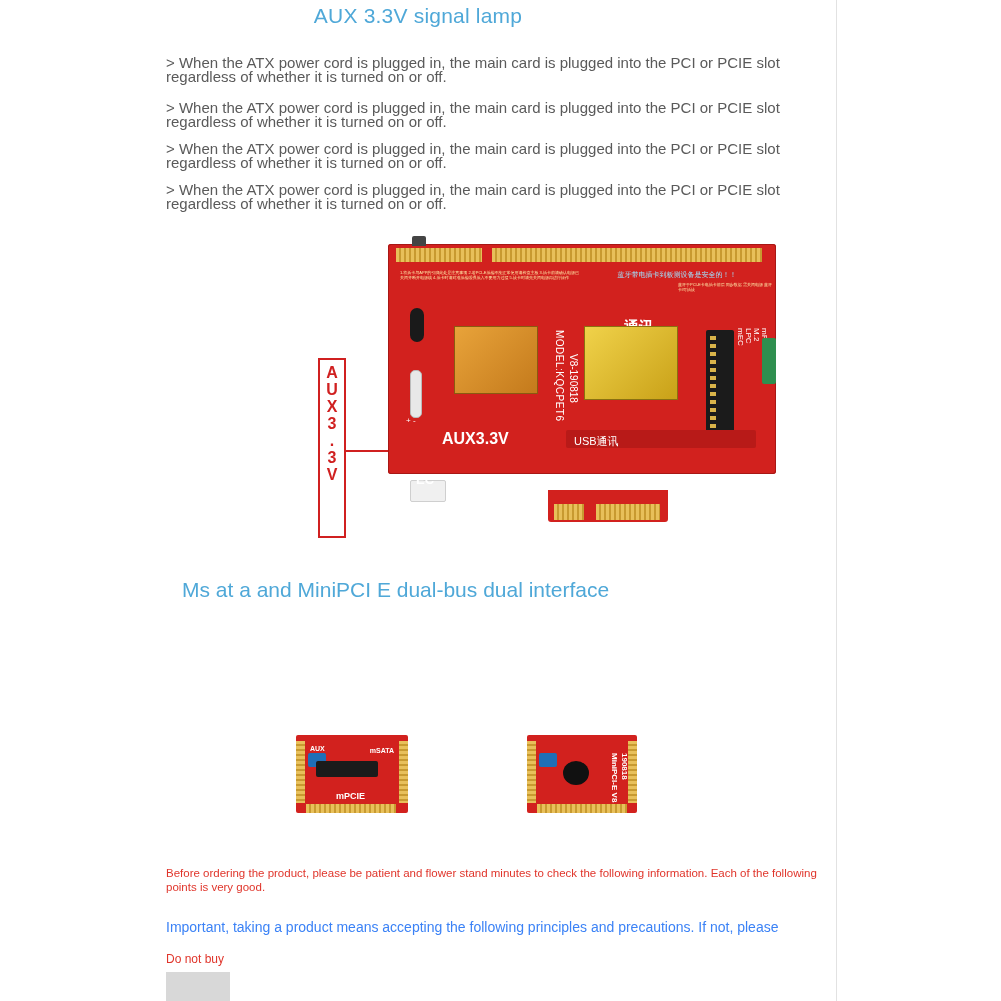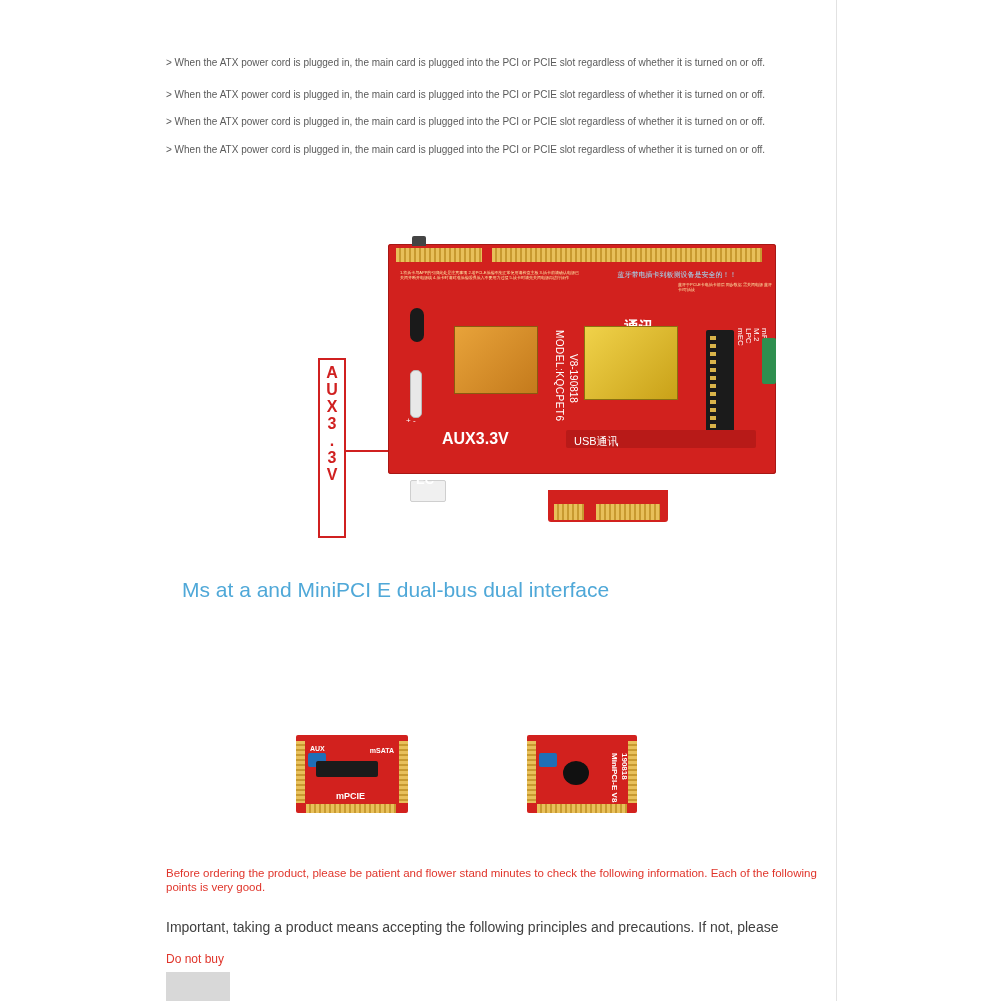--- a/index.html
+++ b/index.html
@@ -40,21 +40,21 @@
     letter-spacing: 0.2px;
   }
   .bullets {
     position: absolute;
     top: 56px;
     left: 166px;
     width: 660px;
   }
   .bullet {
     color: #5a5a5a;
-    font-size: 10px;
+    font-size: 15px;
     line-height: 13.5px;
     margin-bottom: 14px;
     font-family: "Liberation Sans", sans-serif;
   }
   .bullet.b0 { width: 634px; margin-bottom: 18px; }
   .bullet.b1 { width: 620px; }
   .bullet.b2 { width: 620px; }
   .bullet.b3 { width: 660px; }
 
   
@@ -465,21 +465,21 @@
     line-height: 14px;
     color: #e0352b;
   }
   .note-2 {
     position: absolute;
     top: 918px;
     left: 166px;
     width: 680px;
     font-size: 14px;
     line-height: 18px;
-    color: #404040;
+    color: #3b82f6;
   }
   .note-3 {
     position: absolute;
     top: 952px;
     left: 166px;
     font-size: 12px;
     color: #e0352b;
   }
   .bottom-gray {
     position: absolute;
@@ -490,20 +490,21 @@
     background: #d8d8d8;
   }
 </style>
 </head>
 <body>
 
 <div class="page">
 
   <div class="right-rule"></div>
 
+  <div class="title-main">AUX 3.3V signal lamp</div>
 
   <div class="bullets">
     <div class="bullet b0">&gt; When the ATX power cord is plugged in, the main card is plugged into the PCI or PCIE slot regardless of whether it is turned on or off.</div>
     <div class="bullet b1">&gt; When the ATX power cord is plugged in, the main card is plugged into the PCI or PCIE slot regardless of whether it is turned on or off.</div>
     <div class="bullet b2">&gt; When the ATX power cord is plugged in, the main card is plugged into the PCI or PCIE slot regardless of whether it is turned on or off.</div>
     <div class="bullet b3">&gt; When the ATX power cord is plugged in, the main card is plugged into the PCI or PCIE slot regardless of whether it is turned on or off.</div>
   </div>
 
   <div class="board-wrap">
 

